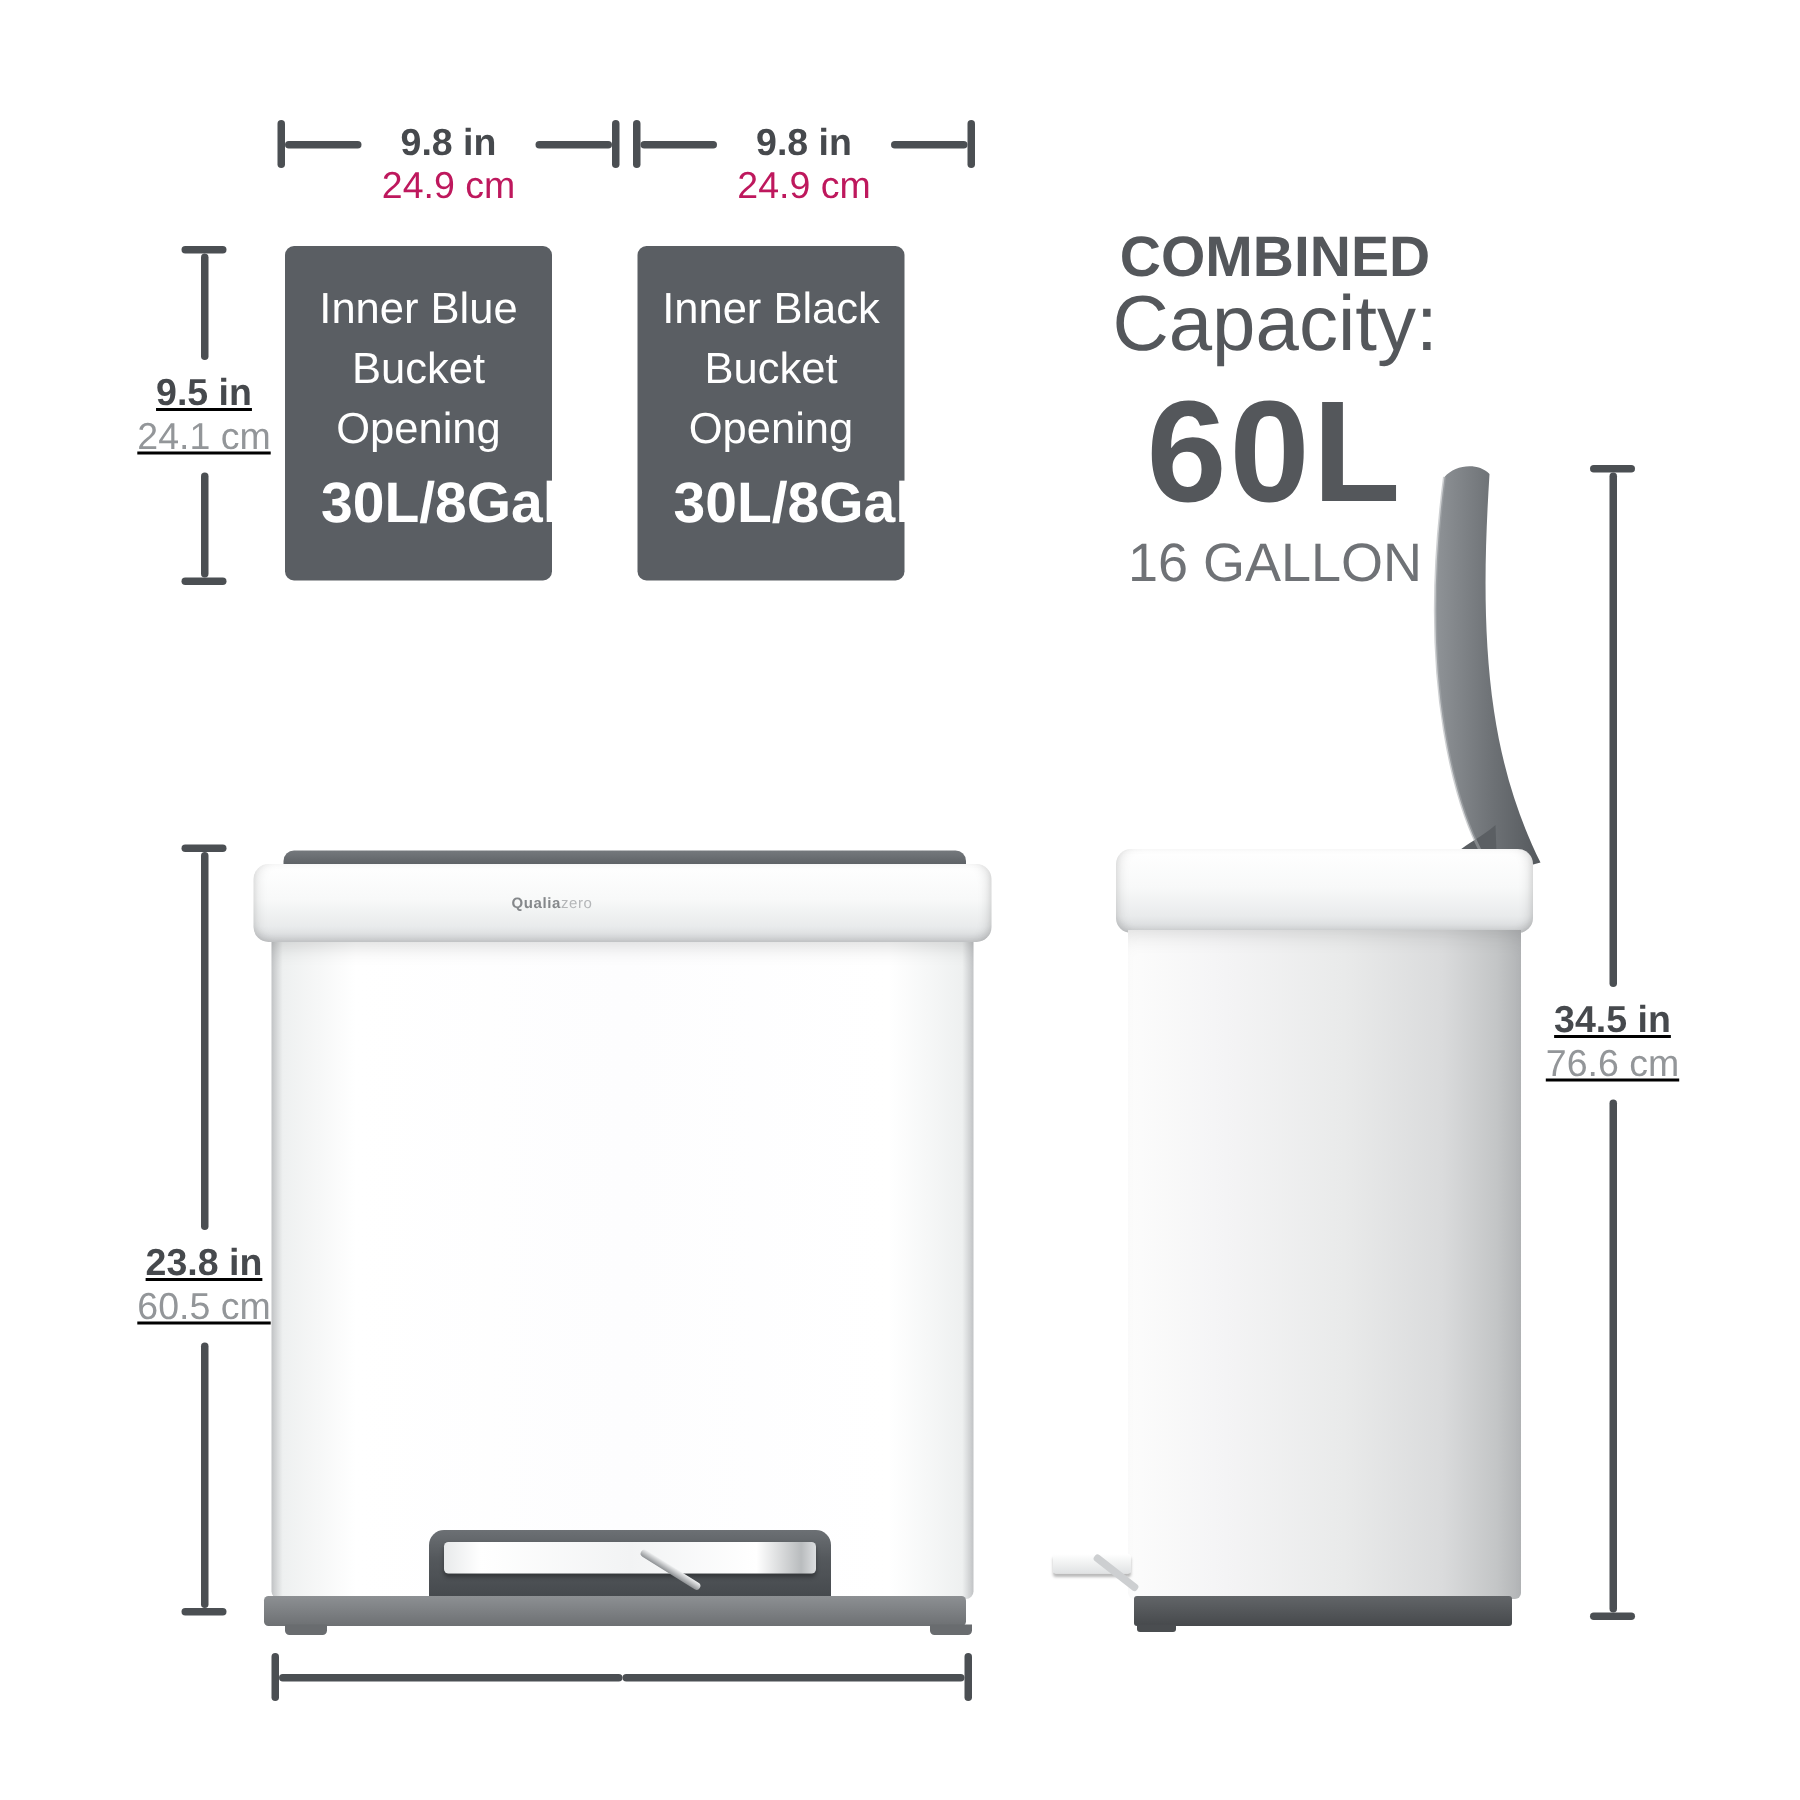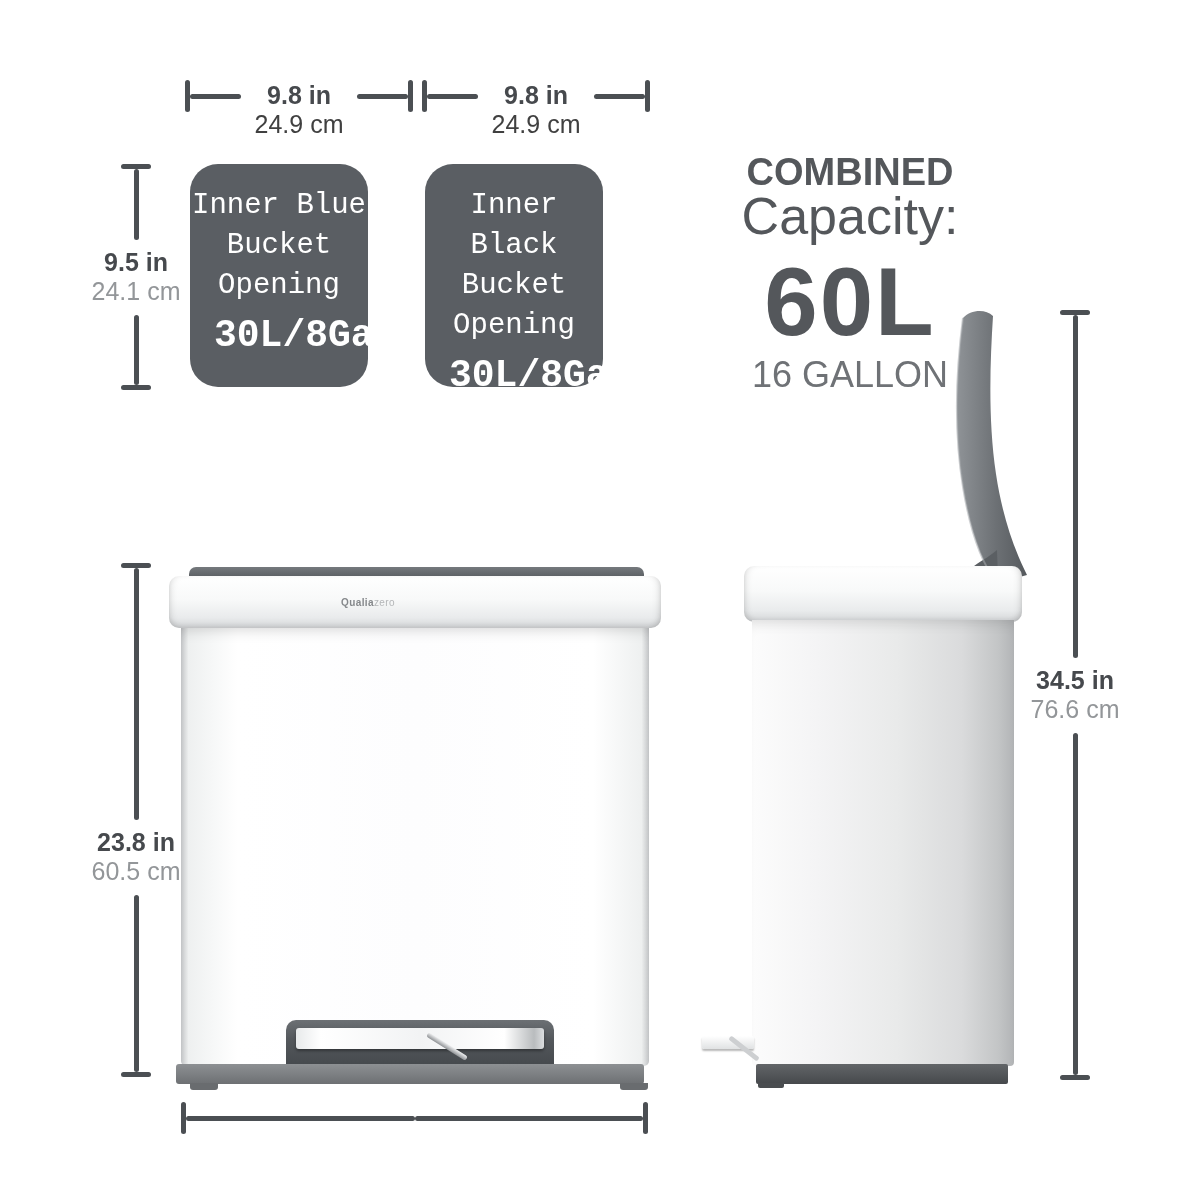--- a/index.html
+++ b/index.html
@@ -7,31 +7,31 @@
     position:relative;width:1200px;height:1200px;background:#ffffff;overflow:hidden;
     font-family:"Liberation Sans","DejaVu Sans",sans-serif;
   }
   
   .hdim{position:absolute;display:flex;align-items:center;height:32px;}
   .hdim .capv{width:5px;height:32px;background:#4b4f53;border-radius:2.5px;flex:none;}
   .hdim .seg{flex:1;height:5px;background:#4b4f53;border-radius:2.5px;}
   .hlbl{display:flex;flex-direction:column;align-items:center;padding:0 14px;
         transform:translateY(14px);line-height:1.18;white-space:nowrap;}
   .hlbl b{font-size:25px;font-weight:bold;color:#46494d;}
-  .hlbl i{font-style:normal;font-size:25px;color:#404040;}
-  .vdim{position:absolute;display:flex;flex-direction:column;align-items:center;}
+  .hlbl i{font-style:normal;font-size:25px;color:#be185d;}
+  .vdim{position:absolute;display:flex;flex-direction:column;align-items:center;text-decoration:underline;}
   .vdim .caph{height:5px;width:30px;background:#4b4f53;border-radius:2.5px;flex:none;}
   .vdim .segv{flex:1;width:5px;background:#4b4f53;border-radius:2.5px;}
   .vlbl{display:flex;flex-direction:column;align-items:center;padding:8px 0;
         line-height:1.18;white-space:nowrap;}
   .vlbl b{font-size:25px;font-weight:bold;color:#46494d;}
   .vlbl i{font-style:normal;font-size:25px;color:#939699;}
   
-  .badge{position:absolute;width:178px;height:223px;background:#5a5e63;border-radius:28px;
-         color:#ffffff;text-align:center;box-sizing:border-box;padding-top:22px;font-family:Liberation Mono, monospace;}
+  .badge{position:absolute;width:178px;height:223px;background:#5a5e63;border-radius:6px;
+         color:#ffffff;text-align:center;box-sizing:border-box;padding-top:22px;}
   .badge .bl{font-size:29px;line-height:40px;font-weight:400;}
   .badge .bv{font-size:38px;line-height:44px;font-weight:bold;margin-top:8px;padding-left:24px;}
   
   .capblock{position:absolute;left:710px;top:150px;width:280px;text-align:center;color:#54575b;}
   .cap-title{font-size:38px;font-weight:bold;line-height:44px;}
   .cap-sub{font-size:52px;font-weight:400;line-height:44px;}
   .cap-val{font-size:96px;font-weight:bold;line-height:100px;margin-top:14px;letter-spacing:2px;}
   .cap-gal{font-size:36px;font-weight:400;line-height:42px;color:#6f7276;margin-top:2px;}
   
   .collar{position:absolute;border-radius:10px;

